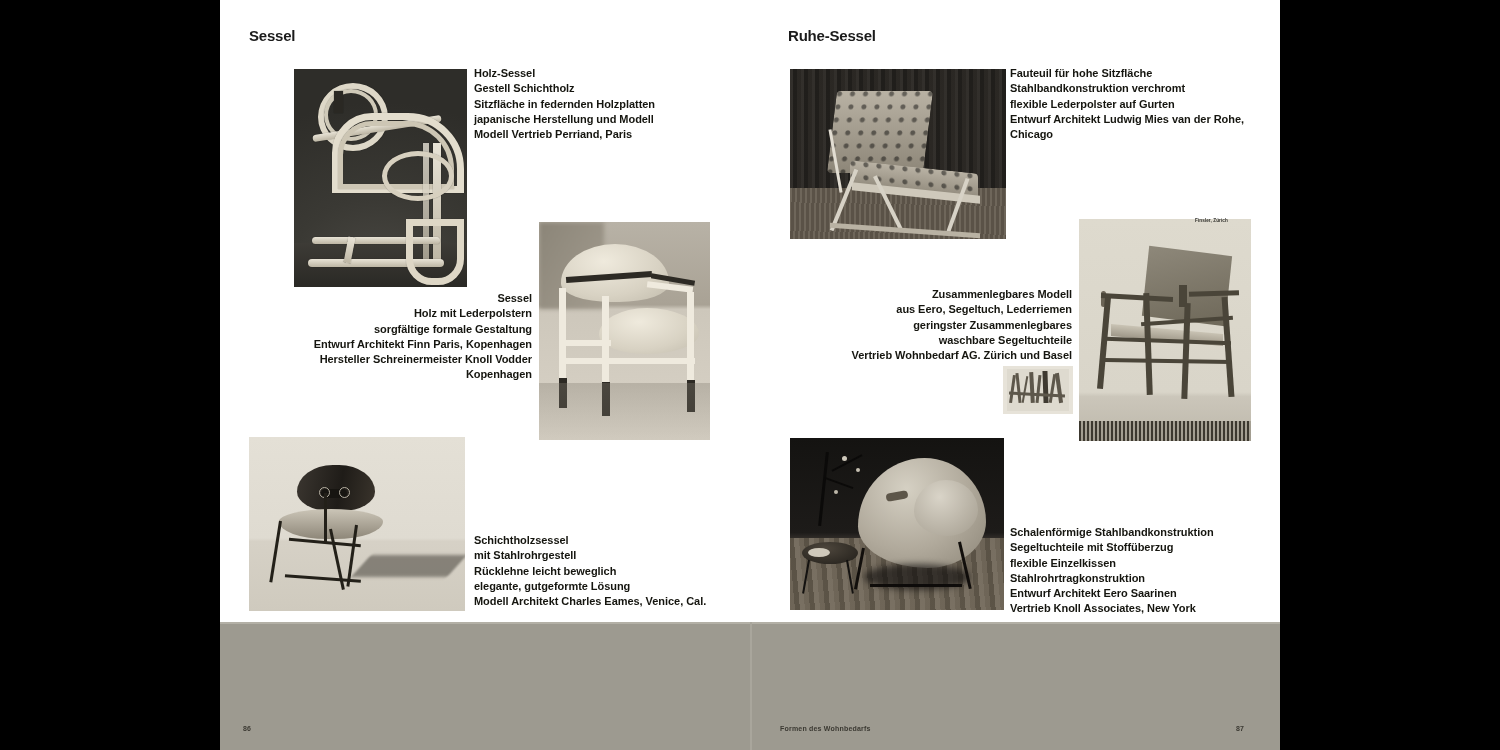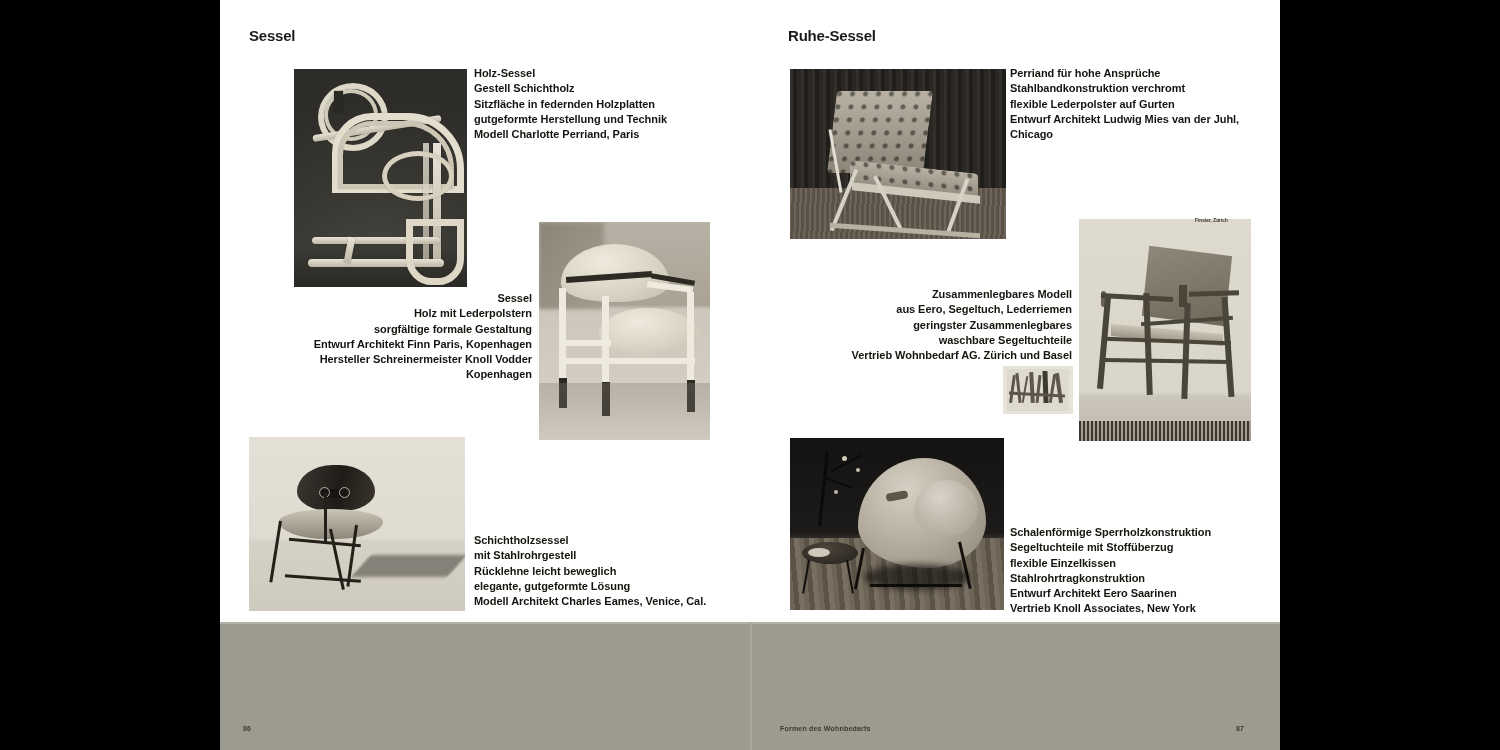--- a/index.html
+++ b/index.html
@@ -266,22 +266,22 @@
           <div class="bw" style="left:14px; top:190px; width:136px; height:8px; border-radius:5px;"></div>
           <div class="bw" style="left:52px; top:168px; width:7px; height:26px; transform:rotate(11deg);"></div>
           <div class="bw r" style="left:112px; top:150px; width:44px; height:52px; border:7px solid #ded7c6; background:transparent; border-radius:0 0 26px 26px;"></div>
         </div>
       </div>
 
       <div class="caption" style="left:254px; top:66px;">
         <span class="ln">Holz-Sessel</span>
         <span class="ln">Gestell Schichtholz</span>
         <span class="ln">Sitzfläche in federnden Holzplatten</span>
-        <span class="ln">gutgeformte Herstellung und Technik</span>
-        <span class="ln">Modell Charlotte Perriand, Paris</span>
+        <span class="ln">japanische Herstellung und Modell</span>
+        <span class="ln">Modell Vertrieb Perriand, Paris</span>
       </div>
 
       <div class="photo p2" style="left:319px; top:222px; width:171px; height:218px;">
         <div class="inner">
           <div class="wallshadow"></div>
 
           <div class="backpad" style="left:22px; top:22px; width:108px; height:58px; border-radius:54% 54% 50% 50%/72% 72% 34% 34%;"></div>
 
           <div class="frame-bar dark" style="left:27px; top:52px; width:86px; height:6px; transform:rotate(-4deg);"></div>
           <div class="frame-bar dark" style="left:112px; top:55px; width:44px; height:5px; transform:rotate(10deg);"></div>
@@ -351,24 +351,24 @@
           <div style="position:absolute;left:62px;top:120px;width:128px;height:8px;background:#cfc9bb;transform:skewY(6deg);"></div>
           <div class="xleg" style="left:52px; top:98px; width:4px; height:66px; transform:rotate(22deg);"></div>
           <div class="xleg" style="left:96px; top:104px; width:4px; height:60px; transform:rotate(-26deg);"></div>
           <div class="xleg" style="left:166px; top:108px; width:4px; height:56px; transform:rotate(20deg);"></div>
           <div class="xleg" style="left:44px; top:60px; width:3px; height:64px; transform:rotate(-10deg); background:#e2ddd2;"></div>
           <div style="position:absolute;left:40px;bottom:6px;width:150px;height:5px;background:#b9b2a3;transform:skewY(4deg);"></div>
         </div>
       </div>
 
       <div class="caption" style="left:790px; top:66px;">
-        <span class="ln">Perriand für hohe Ansprüche</span>
+        <span class="ln">Fauteuil für hohe Sitzfläche</span>
         <span class="ln">Stahlbandkonstruktion verchromt</span>
         <span class="ln">flexible Lederpolster auf Gurten</span>
-        <span class="ln">Entwurf Architekt Ludwig Mies van der Juhl,</span>
+        <span class="ln">Entwurf Architekt Ludwig Mies van der Rohe,</span>
         <span class="ln">Chicago</span>
       </div>
 
       <div class="photo p5" style="left:859px; top:219px; width:172px; height:222px;">
         <div class="inner">
           <div class="ground-strip"></div>
           <div class="sling" style="left:66px; top:32px; width:84px; height:70px; transform:skewX(-6deg) skewY(7deg);"></div>
           <div class="sling" style="left:32px; top:110px; width:112px; height:12px; transform:skewY(5deg); background:linear-gradient(180deg,#c9c3b4,#9e9788);"></div>
           <div class="sbar" style="left:22px; top:72px; width:5px; height:16px; background:#6b6456; border-radius:3px;"></div>
           <div class="sbar" style="left:22px; top:76px; width:72px; height:5px; transform:rotate(3deg);"></div>
@@ -427,21 +427,21 @@
           <div class="leg" style="left:80px; top:146px; width:92px; height:2.5px; background:#120f0c;"></div>
           <div class="sidetable" style="left:12px; top:104px; width:56px; height:22px;"></div>
           <div style="position:absolute;left:18px;top:110px;width:22px;height:9px;background:#cfc9bb;border-radius:50%;"></div>
           <div class="leg" style="left:18px; top:122px; width:2px; height:34px; transform:rotate(10deg); background:#141210;"></div>
           <div class="leg" style="left:56px; top:122px; width:2px; height:34px; transform:rotate(-10deg); background:#141210;"></div>
           <div style="position:absolute;left:74px;top:126px;width:106px;height:26px;background:rgba(10,9,8,.6);filter:blur(3px);border-radius:50%;"></div>
         </div>
       </div>
 
       <div class="caption" style="left:790px; top:525px;">
-        <span class="ln">Schalenförmige Sperrholzkonstruktion</span>
+        <span class="ln">Schalenförmige Stahlbandkonstruktion</span>
         <span class="ln">Segeltuchteile mit Stoffüberzug</span>
         <span class="ln">flexible Einzelkissen</span>
         <span class="ln">Stahlrohrtragkonstruktion</span>
         <span class="ln">Entwurf Architekt Eero Saarinen</span>
         <span class="ln">Vertrieb Knoll Associates, New York</span>
       </div>
     </div>
   </div>
 
   <div class="band">

